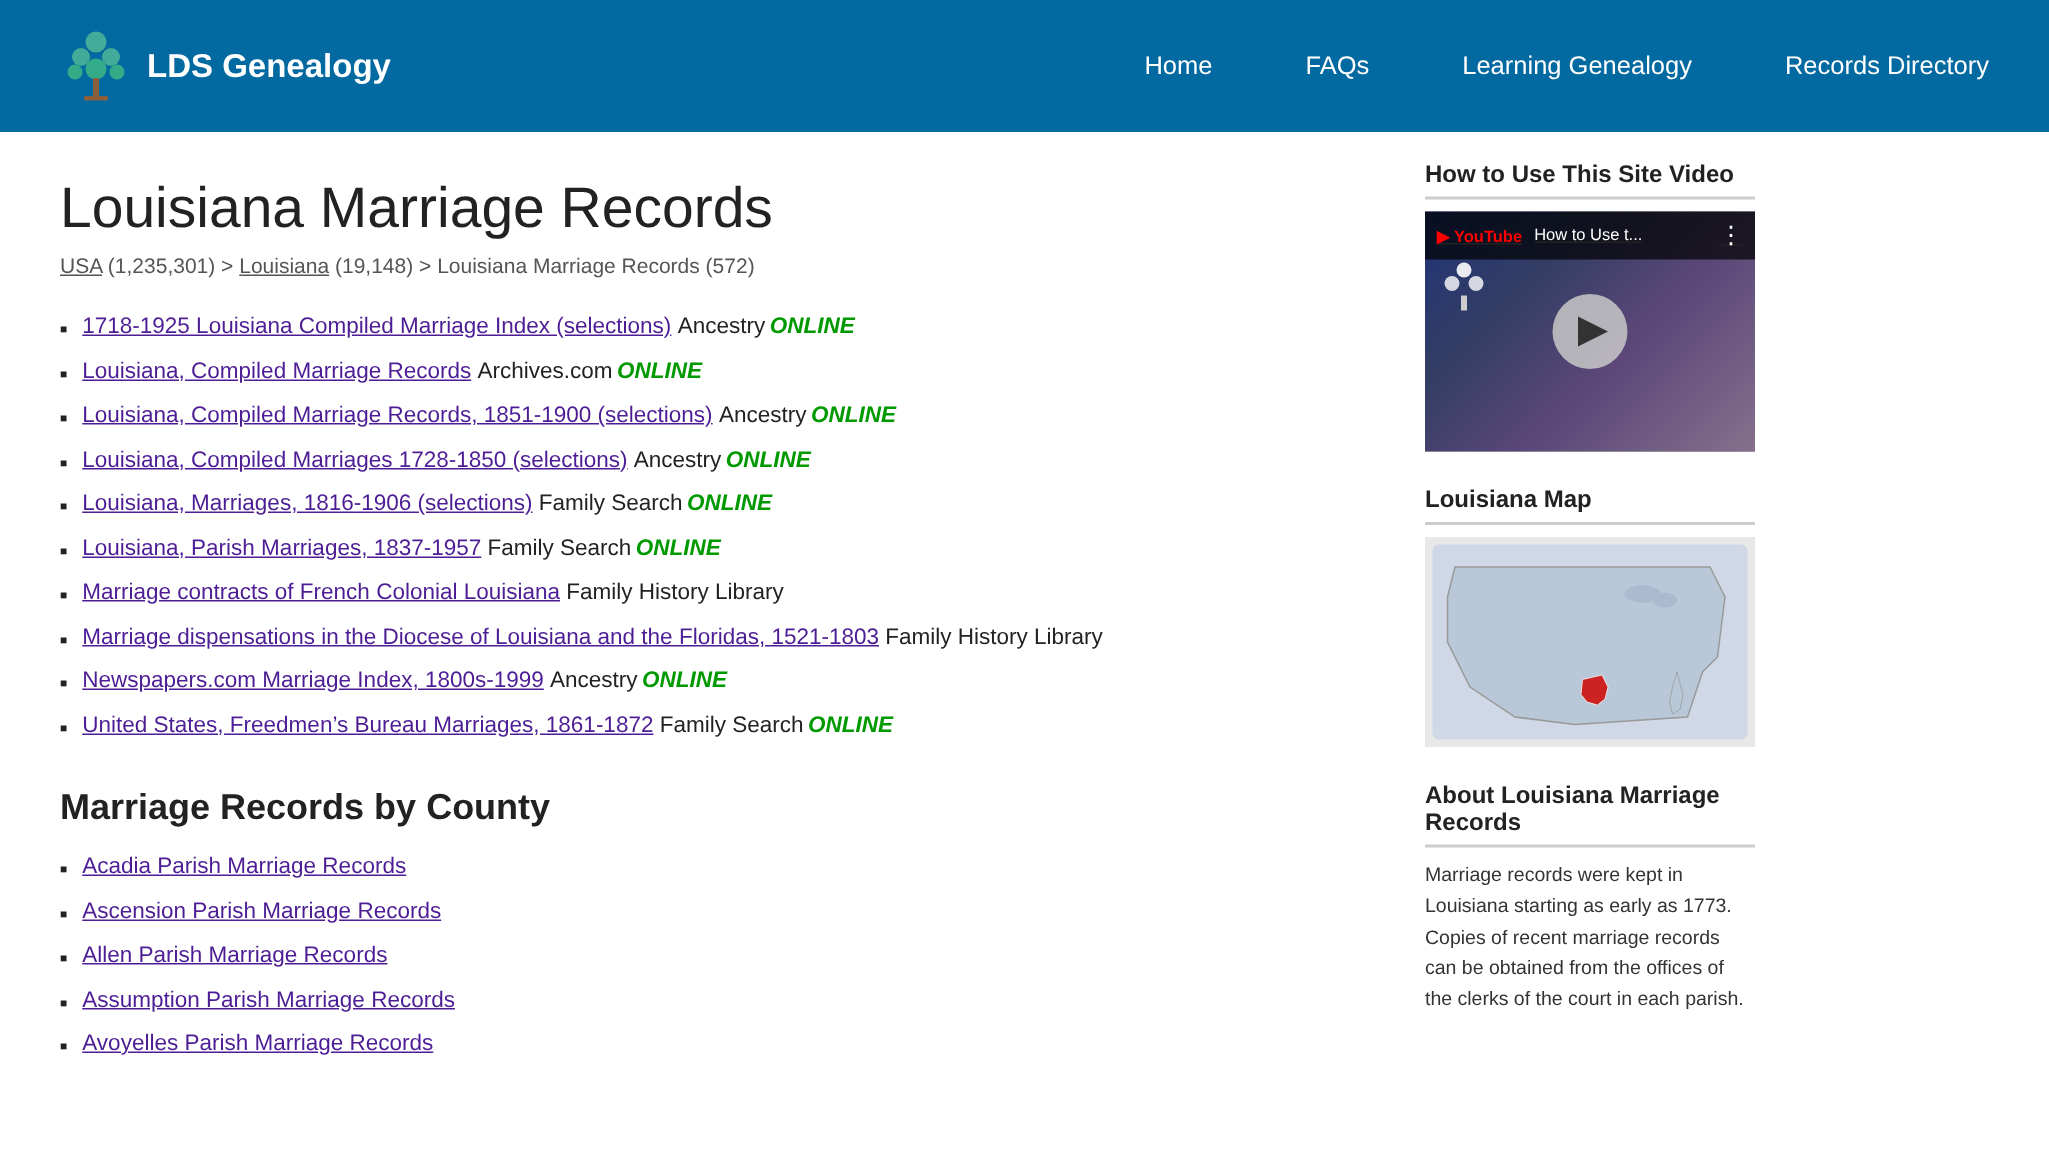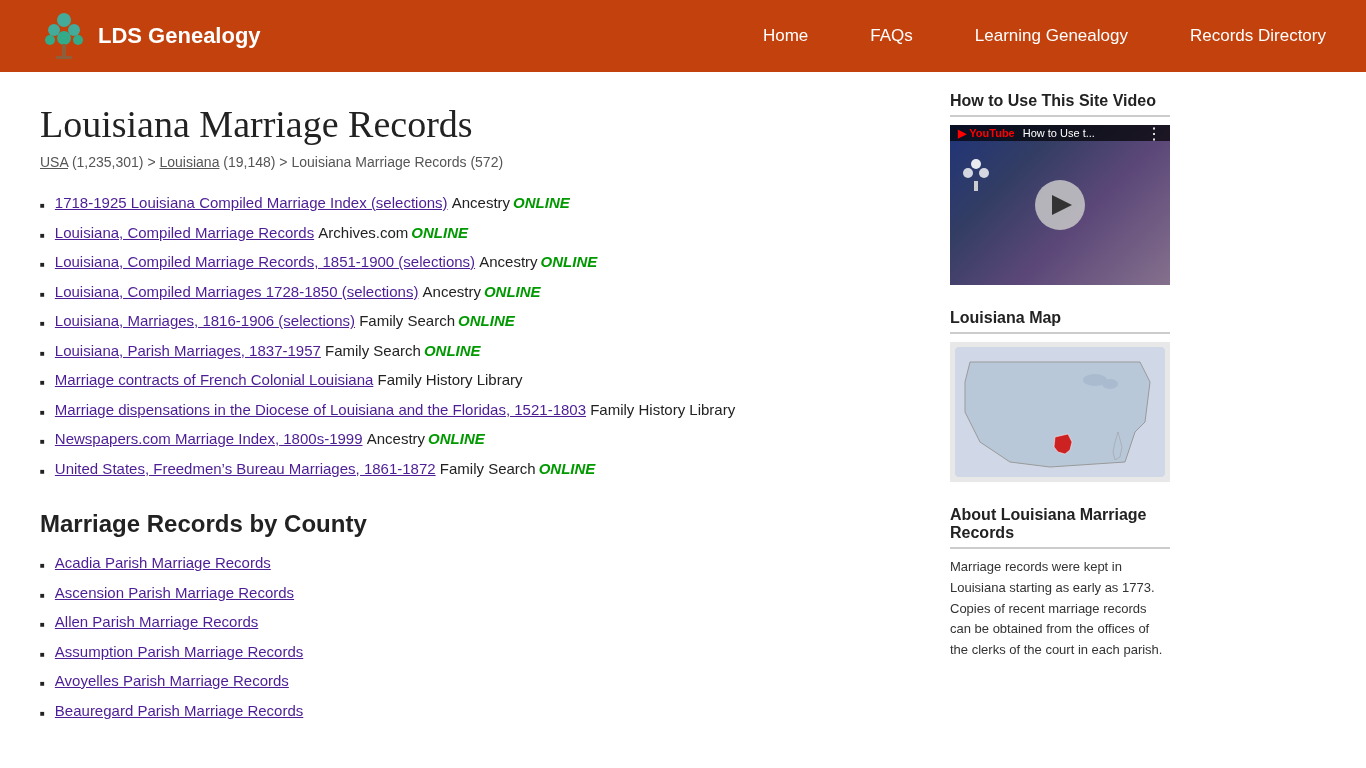--- a/index.html
+++ b/index.html
@@ -1,25 +1,25 @@
 <!DOCTYPE html>
 <html><head>
   <meta charset="utf-8">
   <style>
     * { margin: 0; padding: 0; box-sizing: border-box; }
     body { font-family: Georgia, 'Times New Roman', serif; background: #f0f0f0; color: #222; font-size: 16px; }
 
     
     header {
-      background: #c2410c;
+      background: #0369a1;
       display: flex;
       align-items: center;
       justify-content: space-between;
       padding: 0 40px;
-      height: 72px;
+      height: 88px;
     }
     .logo-area {
       display: flex;
       align-items: center;
       gap: 10px;
     }
     .logo-tree {
       width: 48px;
       height: 48px;
     }
@@ -60,21 +60,21 @@
       padding: 20px 20px 20px 10px;
       background: #fff;
     }
 
     
     h1 {
       font-size: 38px;
       font-weight: normal;
       color: #222;
       margin-bottom: 8px;
-      font-family: Liberation Serif, serif;
+      font-family: Liberation Sans, sans-serif;
     }
     .breadcrumb {
       font-size: 14px;
       color: #555;
       margin-bottom: 22px;
       font-family: Arial, sans-serif;
     }
     .breadcrumb a {
       color: #555;
       text-decoration: underline;
@@ -150,26 +150,27 @@
     }
     .video-thumb-bg {
       position: absolute;
       inset: 0;
       background: linear-gradient(135deg, #2244aa 0%, #445588 30%, #8866aa 60%, #ccaacc 100%);
       opacity: 0.6;
     }
     .video-thumb-top-bar {
       position: absolute;
       top: 0; left: 0; right: 0;
-      height: 16px;
+      height: 32px;
       background: rgba(0,0,0,0.7);
       display: flex;
       align-items: center;
       padding: 0 8px;
       gap: 8px;
+      text-decoration: underline;
     }
     .video-thumb-top-bar .yt-logo {
       color: #ff0000;
       font-size: 11px;
       font-weight: bold;
       font-family: Arial;
     }
     .video-thumb-top-bar .yt-title {
       color: #fff;
       font-size: 11px;
@@ -281,23 +282,20 @@
         </li>
         <li>
           <a href="#">Allen Parish Marriage Records</a>
         </li>
         <li>
           <a href="#">Assumption Parish Marriage Records</a>
         </li>
         <li>
           <a href="#">Avoyelles Parish Marriage Records</a>
         </li>
-        <li>
-          <a href="#">Beauregard Parish Marriage Records</a>
-        </li>
       </ul>
 
   </div>
 
   <div class="sidebar">
 
     <div class="sidebar-section">
       <h3>How to Use This Site Video</h3>
       <div class="video-thumb">
         <div class="video-thumb-bg"></div>

